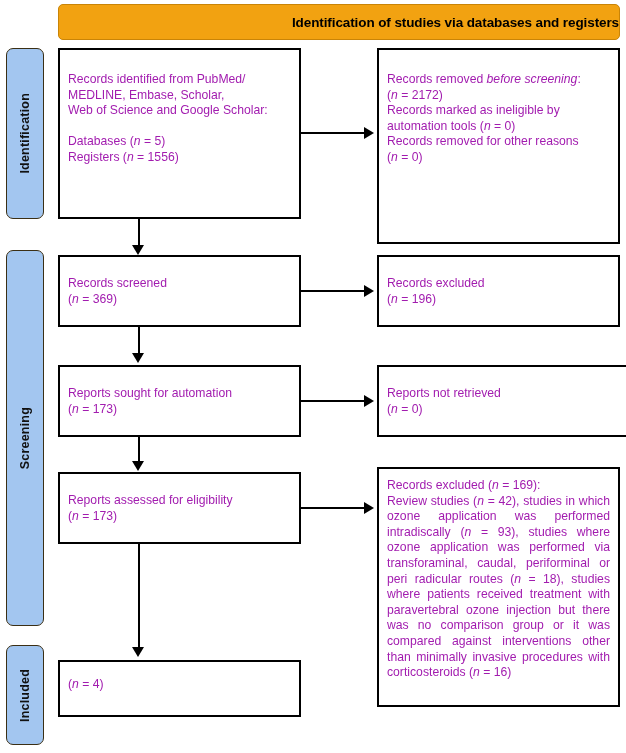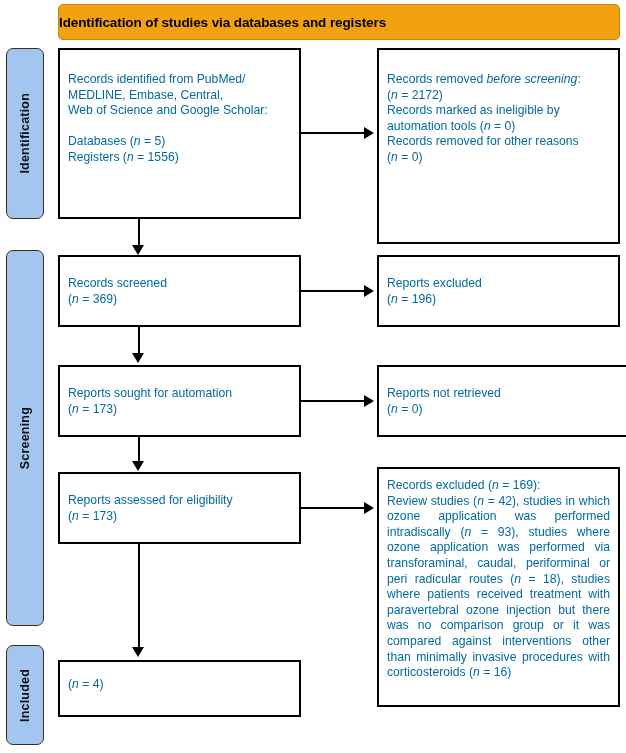--- a/index.html
+++ b/index.html
@@ -25,21 +25,21 @@
     left: 58px;
     top: 4px;
     width: 562px;
     height: 36px;
     background: #F2A211;
     border: 1px solid #C98407;
     border-radius: 5px;
     box-sizing: border-box;
     display: flex;
     align-items: center;
-    justify-content: flex-start;
+    justify-content: flex-end;
   }
   .banner-text {
     font-size: 13.5px;
     font-weight: bold;
     letter-spacing: -0.1px;
     color: #000;
     text-align: center;
   }
 
   
@@ -73,21 +73,21 @@
     position: absolute;
     border: 2.2px solid #000;
     background: #ffffff;
     box-sizing: border-box;
     padding: 6px 8px 4px 8px;
     overflow: hidden;
   }
   .box-inner {
     font-size: 12.2px;
     line-height: 15.6px;
-    color: #0369a1;
+    color: #a21caf;
   }
   .just .box-inner { text-align: justify; text-justify: inter-word; }
   .box-inner p { margin: 0; }
   .box-inner .spacer { height: 15.6px; }
   i { font-style: italic; }
 
   
   #box-identified   { left: 58px;  top: 48px;  width: 243px; height: 171px; }
   #box-screened     { left: 58px;  top: 255px; width: 243px; height: 72px;  }
   #box-sought       { left: 58px;  top: 365px; width: 243px; height: 72px;  }
@@ -151,21 +151,21 @@
   <div class="stagebar" id="bar-screening">
     <span class="stagebar-label">Screening</span>
   </div>
   <div class="stagebar" id="bar-included">
     <span class="stagebar-label">Included</span>
   </div>
 
   <div class="box just" id="box-identified">
     <div class="box-inner">
       <p>Records identified from PubMed/</p>
-      <p>MEDLINE, Embase, Central,</p>
+      <p>MEDLINE, Embase, Scholar,</p>
       <p style="text-align:left">Web of Science and Google Scholar:</p>
       <div class="spacer"></div>
       <p style="text-align:left"><span>Databases (</span><i>n</i><span> = 5)</span></p>
       <p style="text-align:left"><span>Registers (</span><i>n</i><span> = 1556)</span></p>
     </div>
   </div>
 
   <div class="box just" id="box-removed">
     <div class="box-inner">
       <p style="text-align:left"><span>Records removed </span><i>before screening</i><span>:</span></p>
@@ -179,21 +179,21 @@
 
   <div class="box" id="box-screened">
     <div class="box-inner">
       <p>Records screened</p>
       <p>(<i>n</i><span> = 369)</span></p>
     </div>
   </div>
 
   <div class="box" id="box-rep-excluded">
     <div class="box-inner">
-      <p>Reports excluded</p>
+      <p>Records excluded</p>
       <p>(<i>n</i><span> = 196)</span></p>
     </div>
   </div>
 
   <div class="box" id="box-sought">
     <div class="box-inner">
       <p>Reports sought for automation</p>
       <p>(<i>n</i><span> = 173)</span></p>
     </div>
   </div>

